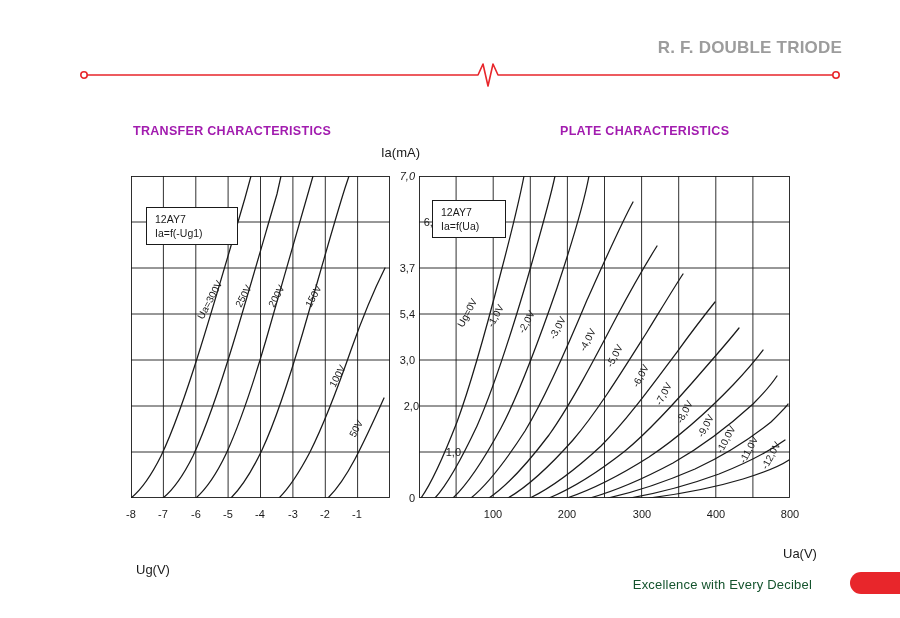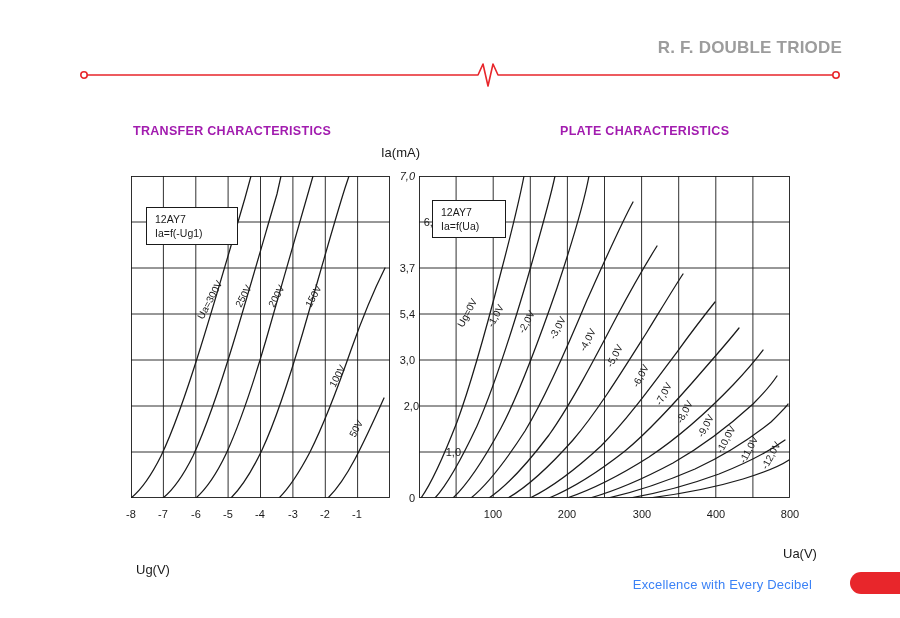--- a/index.html
+++ b/index.html
@@ -59,21 +59,21 @@
   .legend-box{
     position:absolute;border:1px solid #1a1a1a;background:#fff;
     font-size:10.5px;color:#1a1a1a;line-height:1.35;
     padding:4px 8px;
   }
   #legend-left{left:146px;top:207px;width:74px;}
   #legend-right{left:432px;top:200px;width:56px;}
   
   .footer-tag{
     position:absolute;right:88px;bottom:26px;
-    font-size:13px;color:#3b82f6;letter-spacing:.2px;
+    font-size:13px;color:#14532d;letter-spacing:.2px;
   }
   .footer-bar{
     position:absolute;right:0;bottom:24px;width:50px;height:22px;
     background:#e8262b;border-radius:11px 0 0 11px;
   }
 </style>
 </head>
 <body>
 
 <div class="page-header">

